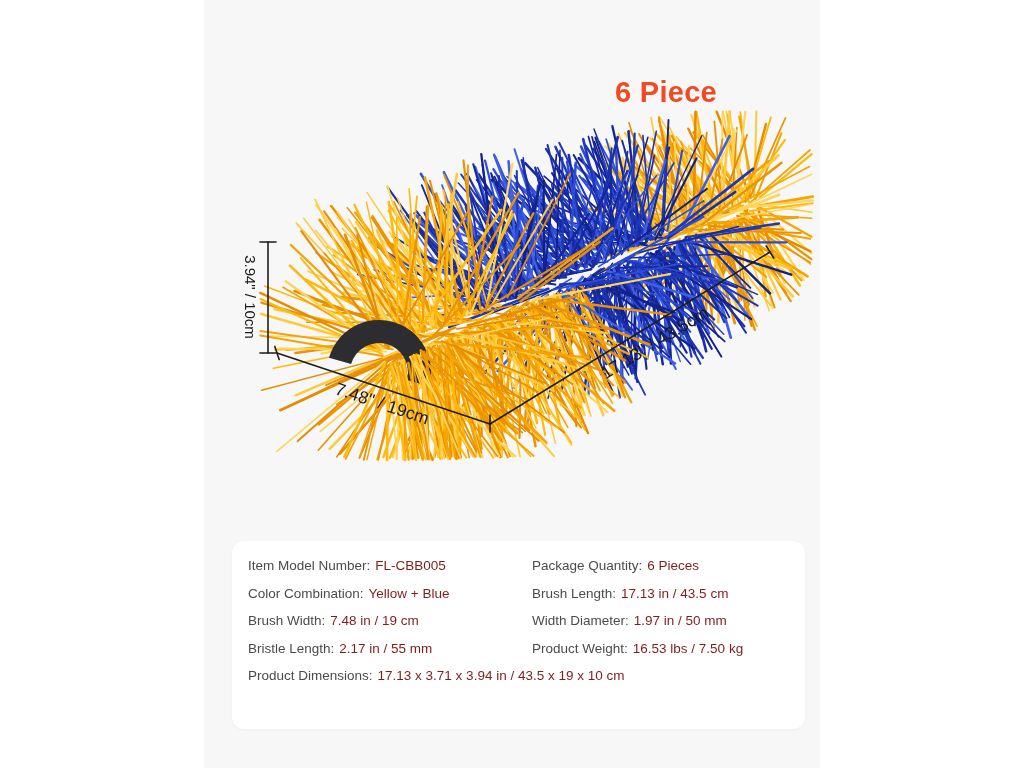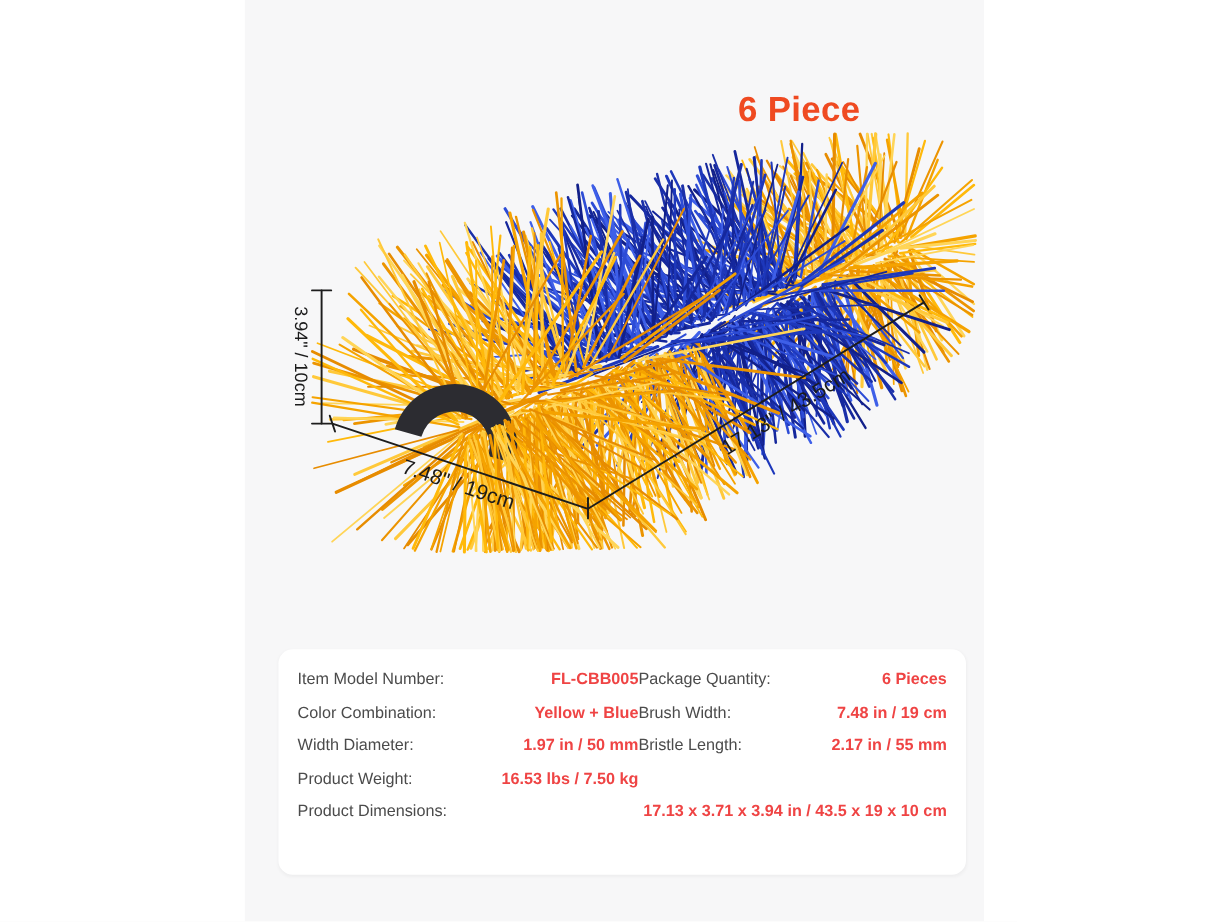--- a/index.html
+++ b/index.html
@@ -26,24 +26,24 @@
   .dim-l{left:655px;top:343px;font-size:17.5px;transform:translate(-50%,-50%) rotate(-31.5deg);}
   .spec-card{
     position:absolute;left:232px;top:541px;width:573px;height:188px;
     background:#ffffff;border-radius:12px;box-sizing:border-box;
     padding:11px 16px 0 16px;
     display:grid;grid-template-columns:284px 1fr;align-content:start;
     box-shadow:0 1px 3px rgba(0,0,0,0.04);
   }
   .spec-row{
     height:27.5px;display:flex;align-items:center;
-    font-size:13.5px;white-space:nowrap;overflow:visible;justify-content:space-between;
+    font-size:13.5px;white-space:nowrap;overflow:visible;
   }
   .spec-row .spec-label{color:#4b4b4b;margin-right:5px;}
-  .spec-row .spec-value{color:#ef4444;font-weight:700;}
+  .spec-row .spec-value{color:#7f1d1d;font-weight:400;}
   .span2{grid-column:1 / -1;}
 </style>
 </head>
 <body>
 
 <div class="page">
   <div class="panel"></div>
 
   <svg id="brush" viewBox="0 0 1024 768" xmlns="http://www.w3.org/2000/svg" aria-hidden="true">
       <g>
@@ -1020,20 +1020,24 @@
     </div>
     <div class="spec-row">
       <span class="spec-label">Package Quantity:</span>
       <span class="spec-value">6 Pieces</span>
     </div>
     <div class="spec-row">
       <span class="spec-label">Color Combination:</span>
       <span class="spec-value">Yellow + Blue</span>
     </div>
     <div class="spec-row">
+      <span class="spec-label">Brush Length:</span>
+      <span class="spec-value">17.13 in / 43.5 cm</span>
+    </div>
+    <div class="spec-row">
       <span class="spec-label">Brush Width:</span>
       <span class="spec-value">7.48 in / 19 cm</span>
     </div>
     <div class="spec-row">
       <span class="spec-label">Width Diameter:</span>
       <span class="spec-value">1.97 in / 50 mm</span>
     </div>
     <div class="spec-row">
       <span class="spec-label">Bristle Length:</span>
       <span class="spec-value">2.17 in / 55 mm</span>

